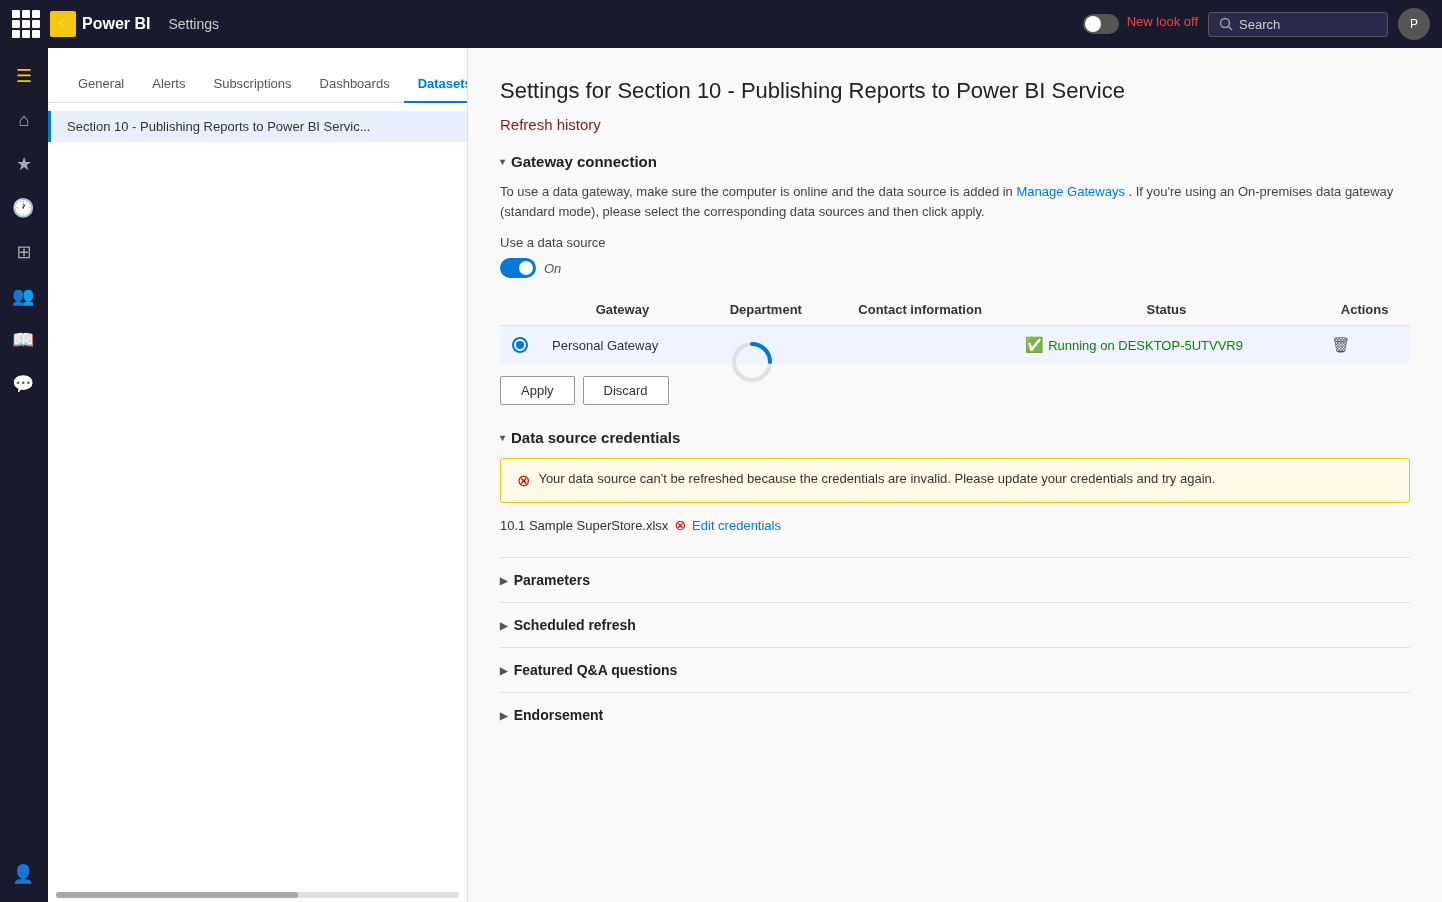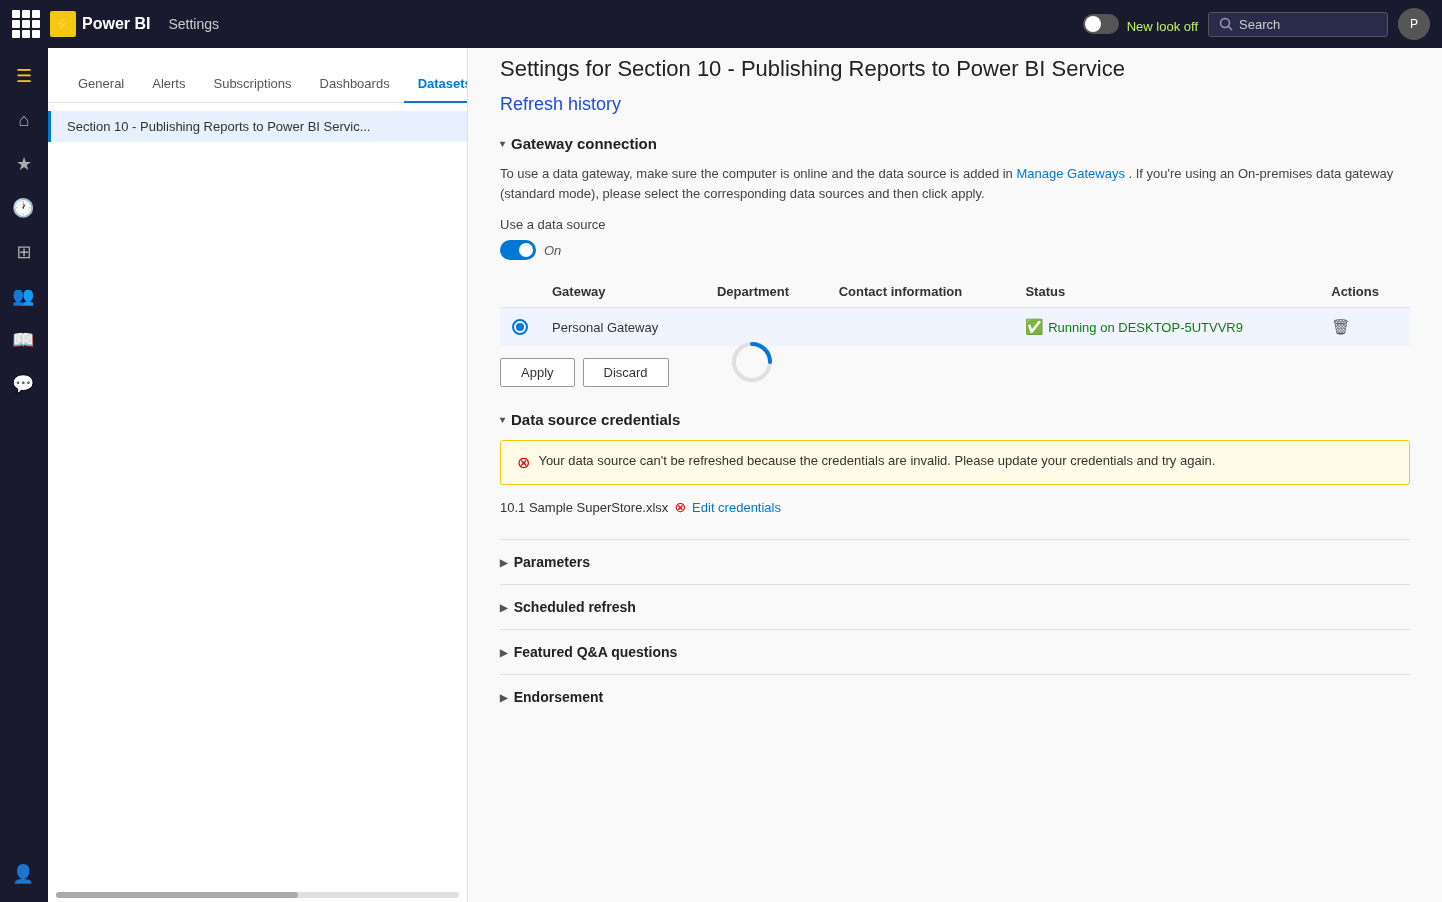--- a/index.html
+++ b/index.html
@@ -29,21 +29,21 @@
     }
     .topbar-logo .logo-icon {
       width: 26px; height: 26px;
       background: #f2c811;
       display: flex; align-items: center; justify-content: center;
       border-radius: 2px;
       font-size: 14px; font-weight: 900; color: #1a1a2e;
     }
     .topbar-title { font-size: 14px; color: #ccc; }
     .topbar-spacer { flex: 1; }
-    .topbar-newlook { display: flex; align-items: flex-end; gap: 8px; font-size: 13px; color: #bef264; }
+    .topbar-newlook { display: flex; align-items: flex-start; gap: 8px; font-size: 13px; color: #ef4444; }
     .toggle-switch {
       width: 36px; height: 20px; background: #555; border-radius: 10px;
       position: relative; cursor: pointer;
     }
     .toggle-switch::after {
       content: ''; position: absolute;
       width: 16px; height: 16px; background: #fff; border-radius: 50%;
       top: 2px; left: 2px; transition: left 0.2s;
     }
     .topbar-search {
@@ -96,24 +96,24 @@
       padding: 8px 16px; font-size: 13px; color: #333; cursor: pointer;
       display: flex; align-items: center; gap: 8px;
       border-left: 3px solid transparent;
     }
     .dataset-item.selected { background: #e8f0fe; border-left-color: #0078d4; }
 
     .scrollbar-track { height: 6px; background: #e0e0e0; border-radius: 3px; margin: 4px 8px; }
     .scrollbar-thumb { width: 60%; height: 6px; background: #aaa; border-radius: 3px; }
 
     
-    .right-panel { flex: 1; overflow-y: auto; background: #f9f9f9; padding: 8px 32px; }
+    .right-panel { flex: 1; overflow-y: auto; background: #f9f9f9; padding: 30px 32px; }
 
     .settings-title { font-size: 22px; font-weight: 300; color: #222; margin-bottom: 12px; }
-    .refresh-link { color: #1d4ed8; font-size: 18px; text-decoration: none; cursor: pointer; display: inline-block; margin-bottom: 20px; }
+    .refresh-link { color: #7f1d1d; font-size: 15px; text-decoration: none; cursor: pointer; display: inline-block; margin-bottom: 20px; }
 
     
     .section { margin-bottom: 24px; }
     .section-header {
       display: flex; align-items: center; gap: 6px;
       font-size: 15px; font-weight: 600; color: #222; margin-bottom: 12px;
       cursor: pointer;
     }
     .section-header .arrow { font-size: 10px; color: #555; }
 
@@ -132,21 +132,21 @@
       content: ''; position: absolute;
       width: 14px; height: 14px; background: #fff; border-radius: 50%;
       top: 3px; left: 3px;
     }
     .toggle-sm.on::after { left: 19px; }
     .toggle-label { font-size: 13px; color: #555; }
 
     
     .gateway-table { width: 100%; border-collapse: collapse; margin-bottom: 12px; }
     .gateway-table th {
-      text-align: left; font-size: 13px; font-weight: 600; color: #333;
+      text-align: center; font-size: 13px; font-weight: 600; color: #333;
       padding: 8px 12px; border-bottom: 1px solid #e0e0e0;
     }
     .gateway-table td { padding: 10px 12px; font-size: 13px; color: #333; }
     .gateway-table tr.selected-row td { background: #f0f4ff; }
     .radio-cell { width: 30px; }
     .radio-btn {
       width: 16px; height: 16px; border-radius: 50%; border: 2px solid #0078d4;
       display: flex; align-items: center; justify-content: center;
     }
     .radio-btn::after { content: ''; width: 8px; height: 8px; background: #0078d4; border-radius: 50%; }

